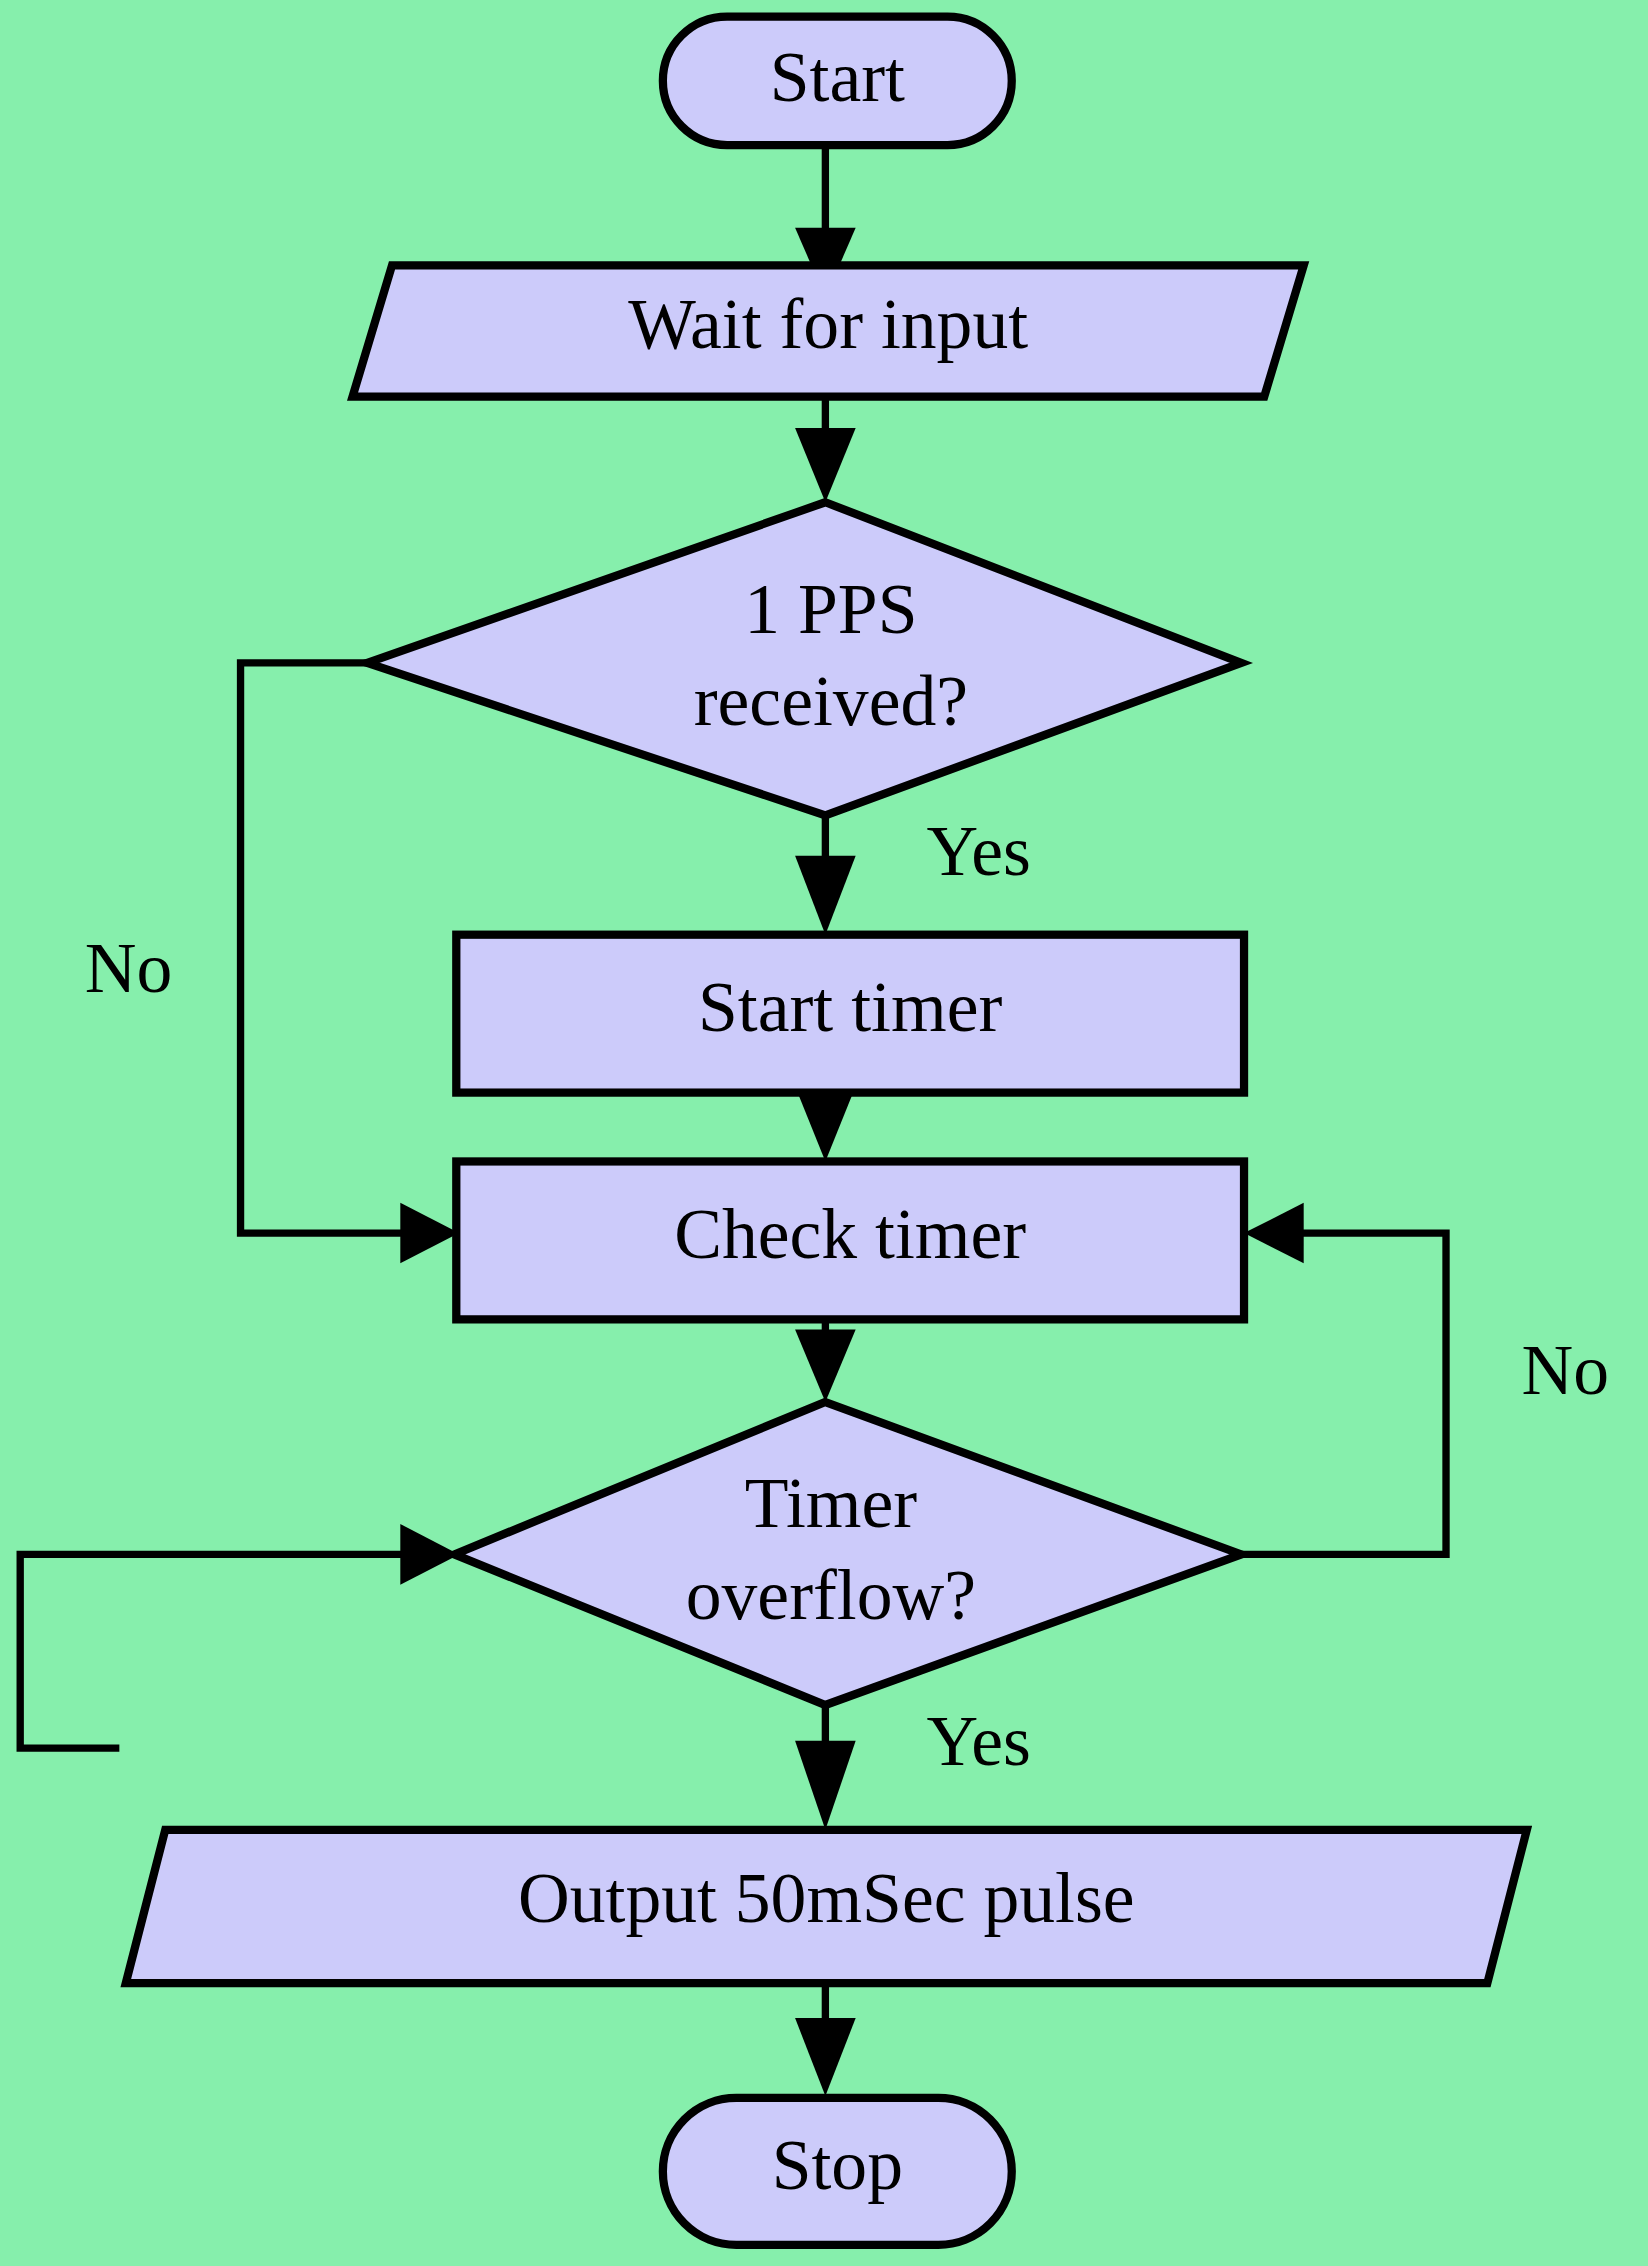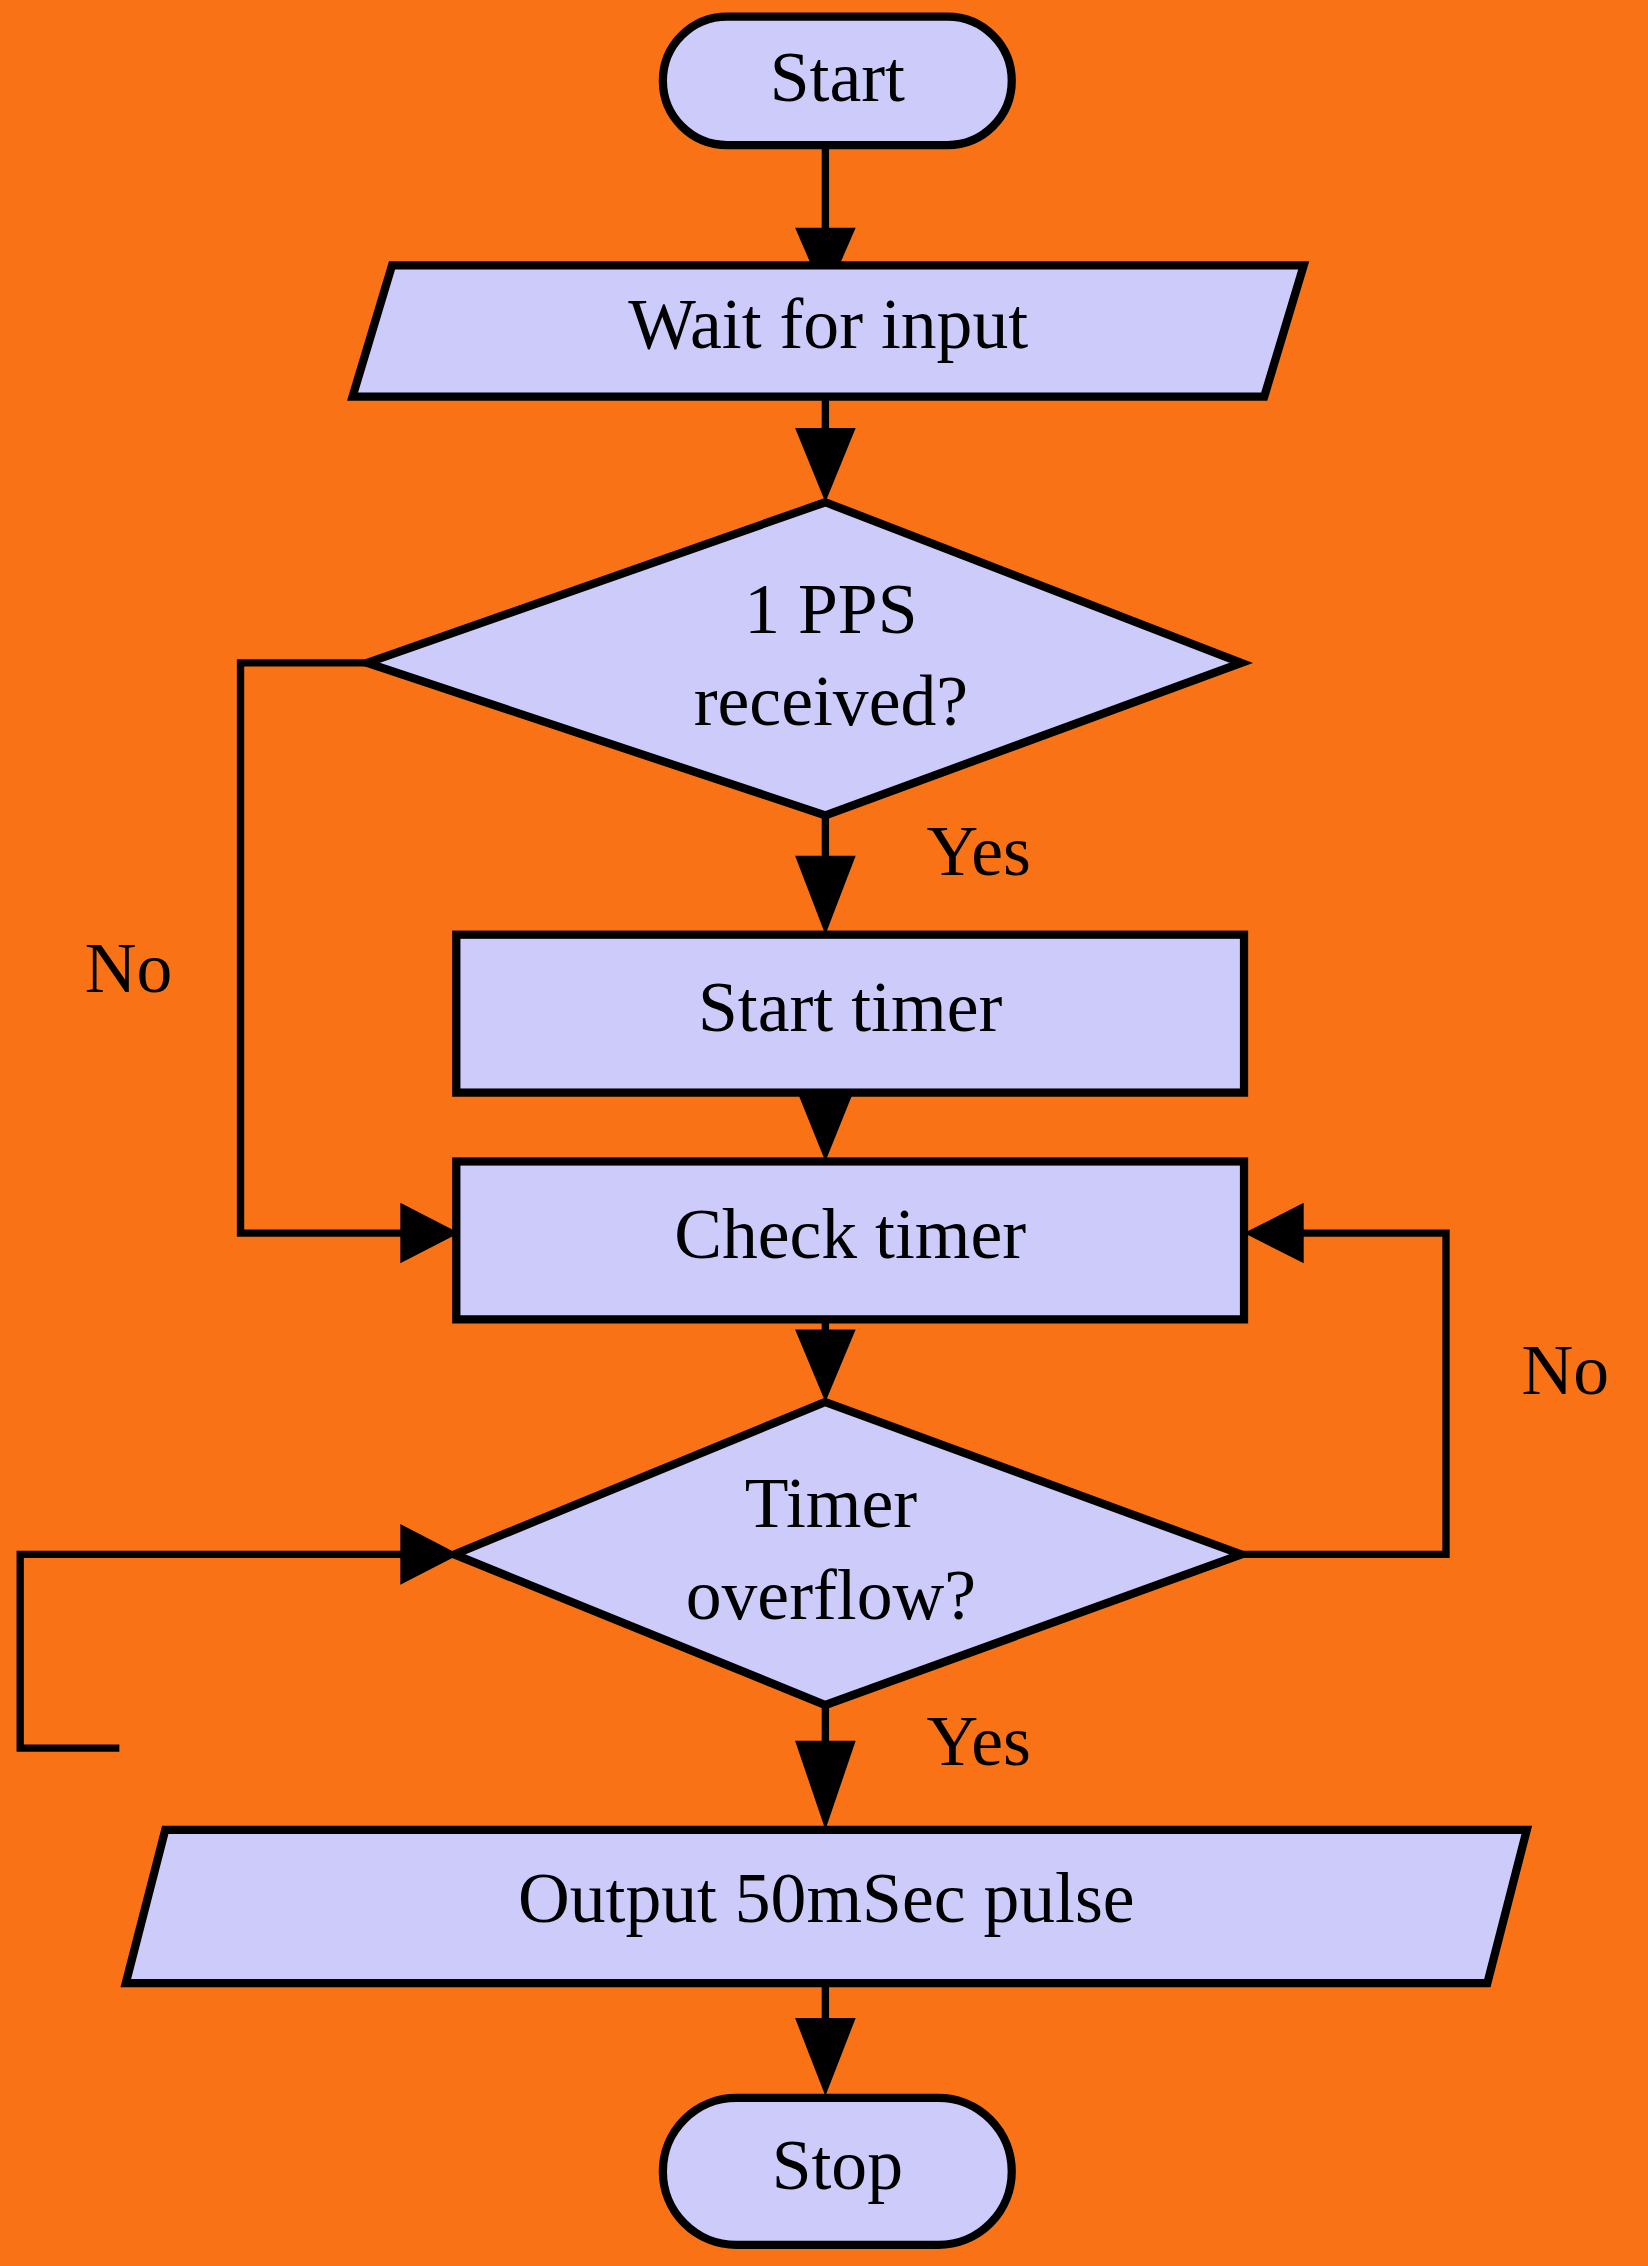--- a/index.html
+++ b/index.html
@@ -10,21 +10,21 @@
   body {
     width: 1648px;
     height: 2266px;
     font-family: "Liberation Serif", "DejaVu Serif", serif;
     overflow: hidden;
   }
   #flowchart-root {
     position: relative;
     width: 1648px;
     height: 2266px;
-    background: #f97316;
+    background: #86efac;
   }
   svg#flow-svg {
     display: block;
     width: 1648px;
     height: 2266px;
   }
   .node-shape {
     stroke: #000000;
     stroke-width: 9;
     stroke-linejoin: miter;

